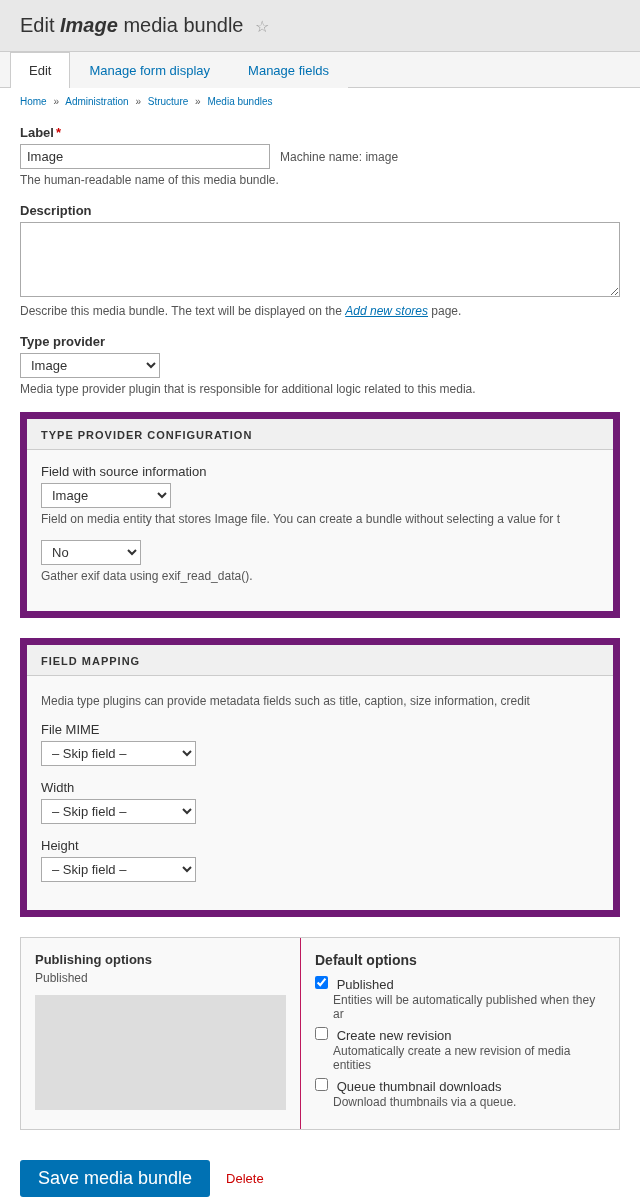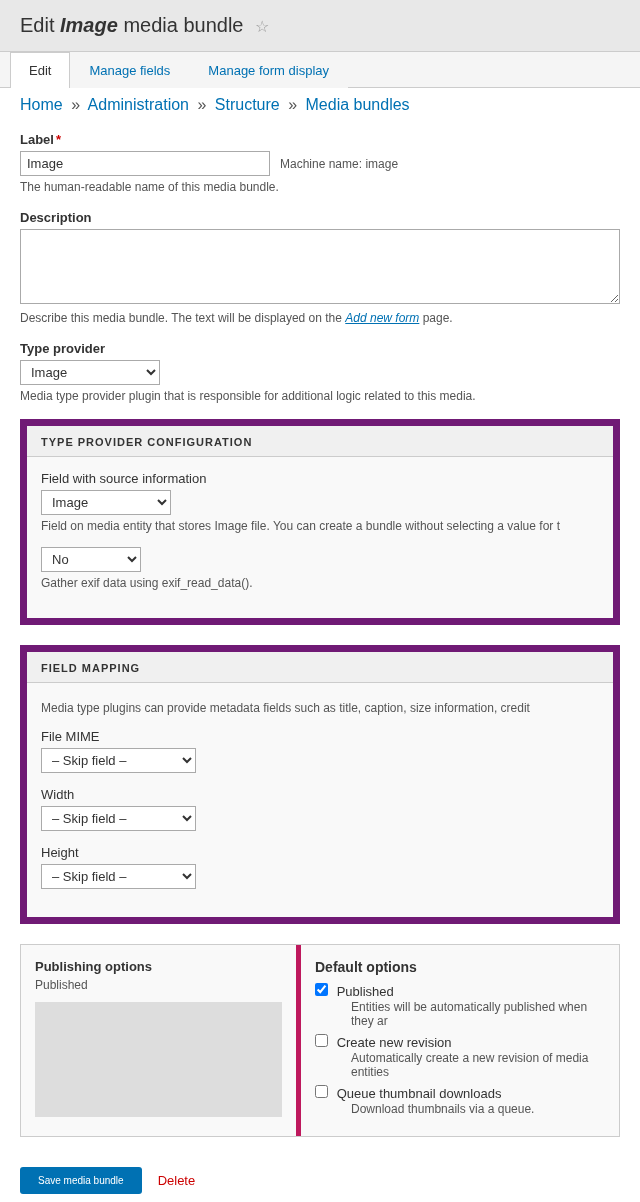--- a/index.html
+++ b/index.html
@@ -54,21 +54,21 @@
     .tab.active {
       background: #fff;
       border-color: #ccc;
       color: #333;
       font-weight: normal;
     }
 
     
     .breadcrumb {
       padding: 8px 20px;
-      font-size: 16px;
+      font-size: 10px;
       color: #555;
     }
     .breadcrumb a {
       color: #0071b3;
       text-decoration: none;
     }
     .breadcrumb .sep { margin: 0 4px; color: #555; }
 
     
     .content {
@@ -171,21 +171,21 @@
 
     
     .publishing-box {
       border: 1px solid #ccc;
       margin-bottom: 20px;
       background: #f9f9f9;
       display: flex;
     }
     .publishing-left {
       width: 280px;
-      border-right: 5px solid #be185d;
+      border-right: 1px solid #be185d;
       padding: 14px;
       flex-shrink: 0;
     }
     .publishing-left-title {
       font-weight: bold;
       font-size: 13px;
       margin-bottom: 4px;
     }
     .publishing-left-subtitle {
       font-size: 12px;
@@ -212,37 +212,37 @@
     .checkbox-item input[type="checkbox"] {
       margin-right: 5px;
     }
     .checkbox-label {
       font-size: 13px;
       color: #333;
     }
     .checkbox-desc {
       font-size: 12px;
       color: #555;
-      margin-left: 36px;
+      margin-left: 18px;
       margin-top: 1px;
     }
 
     
     .button-area {
       padding: 10px 0;
       display: flex;
       align-items: center;
       gap: 16px;
     }
     .btn-primary {
       background: #0071b3;
       color: #fff;
       border: none;
       padding: 8px 18px;
-      font-size: 10px;
+      font-size: 18px;
       cursor: pointer;
       border-radius: 3px;
     }
     .btn-delete {
       background: none;
       border: none;
       color: #c00;
       font-size: 13px;
       cursor: pointer;
       text-decoration: none;
@@ -259,22 +259,22 @@
 
 <div class="page-header">
   <h1 class="page-title">
     <span>Edit </span><em>Image</em><span> media bundle</span>
     <span class="star-icon">☆</span>
   </h1>
 </div>
 
 <div class="tabs">
   <a class="tab active">Edit</a>
+  <a class="tab">Manage form display</a>
   <a class="tab">Manage fields</a>
-  <a class="tab">Manage form display</a>
 </div>
 
 <div class="breadcrumb">
   <a href="#">Home</a>
   <span class="sep">»</span>
   <a href="#">Administration</a>
   <span class="sep">»</span>
   <a href="#">Structure</a>
   <span class="sep">»</span>
   <a href="#">Media bundles</a>
@@ -292,21 +292,21 @@
       <input type="text" class="form-text" value="Image" style="">
       <span class="machine-name">Machine name: image</span>
     </div>
     <div class="form-description">The human-readable name of this media bundle.</div>
   </div>
 
   <div class="form-item">
     <label class="form-label">Description</label>
     <textarea class="form-textarea" style=""></textarea>
     <div class="form-description">
-      <span>Describe this media bundle. The text will be displayed on the </span><a href="#"><em>Add new form</em></a><span> page.</span>
+      <span>Describe this media bundle. The text will be displayed on the </span><a href="#"><em>Add new stores</em></a><span> page.</span>
     </div>
   </div>
 
   <div class="form-item">
     <label class="form-label">Type provider</label>
     <select class="form-select form-select-wide">
       <option>Image</option>
     </select>
     <div class="form-description">Media type provider plugin that is responsible for additional logic related to this media.</div>
   </div>

